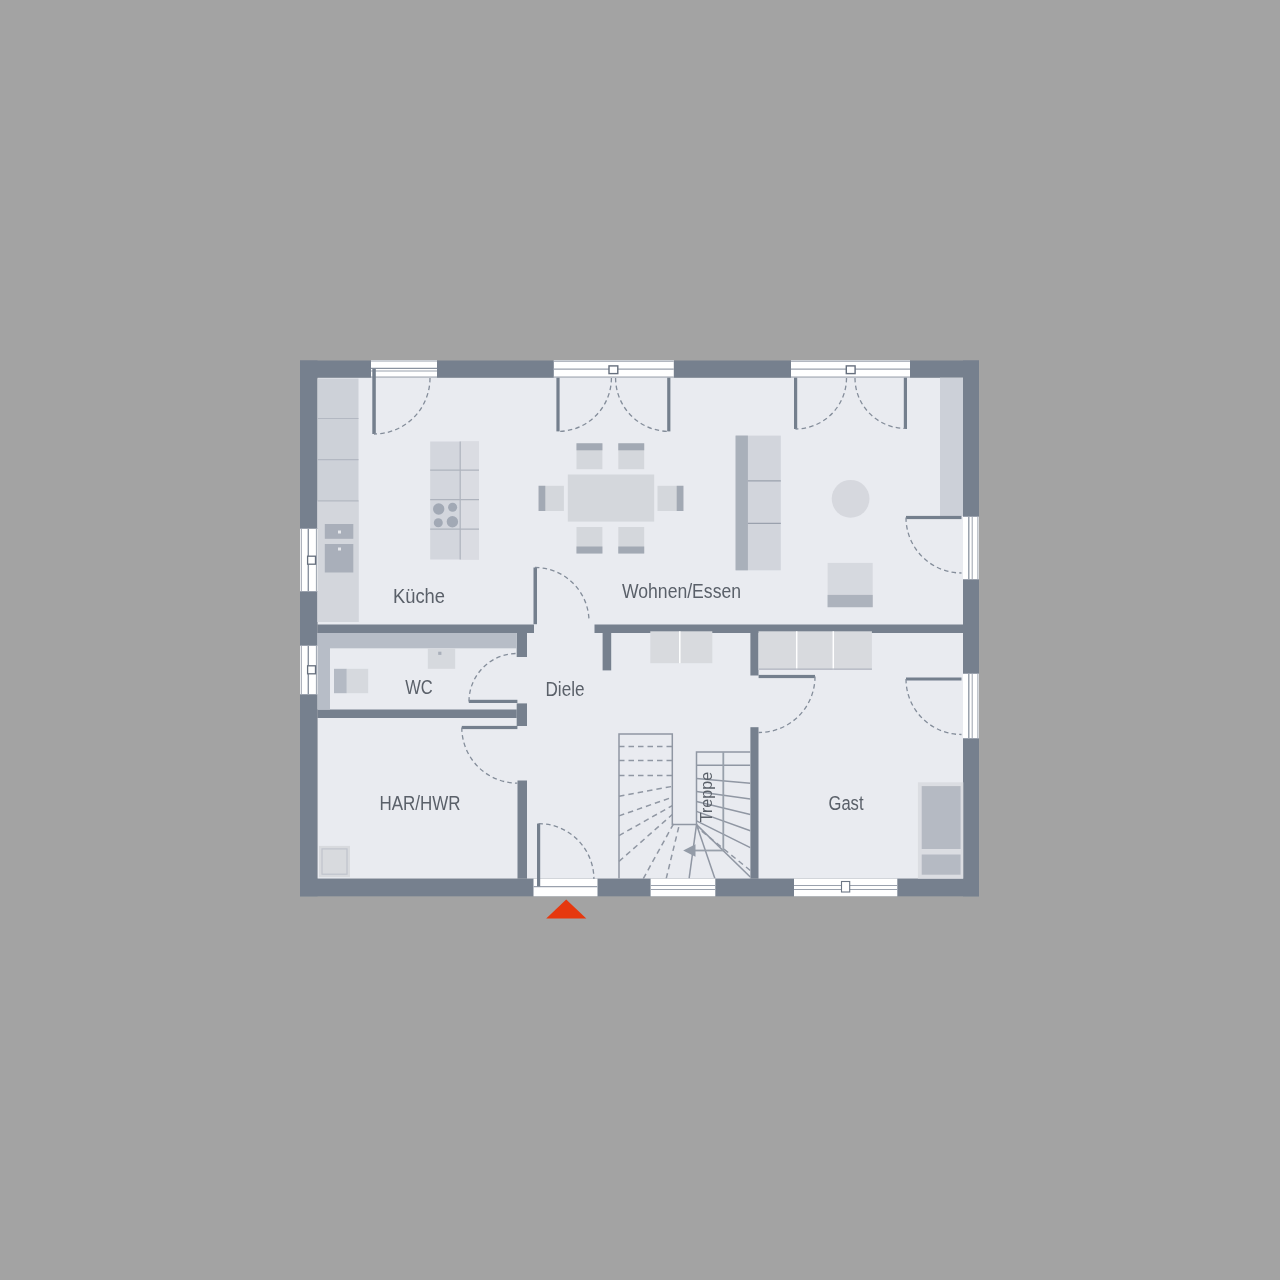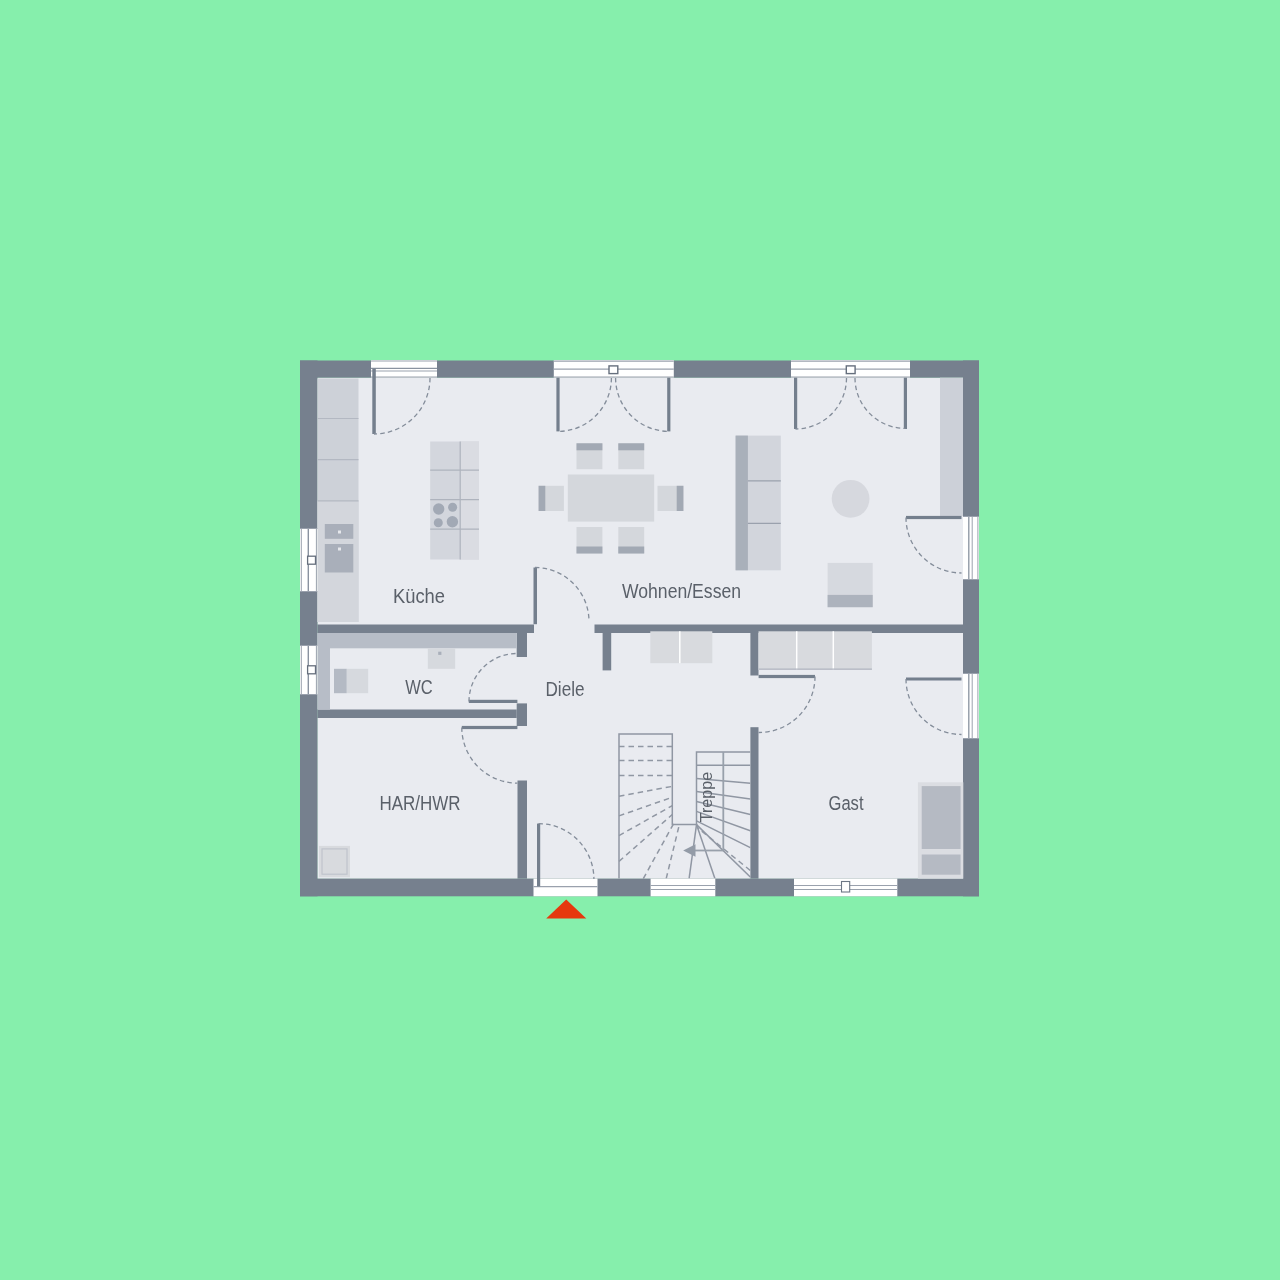--- a/index.html
+++ b/index.html
@@ -1,16 +1,16 @@
 <!DOCTYPE html>
 <html><head>
 <meta charset="utf-8">
 <style>
   html,body{margin:0;padding:0;background:#ffffff;}
-  .page{width:1280px;height:1280px;position:relative;background:#86efac;overflow:hidden;}
+  .page{width:1280px;height:1280px;position:relative;background:#a3a3a3;overflow:hidden;}
   text{font-family:"Liberation Sans",sans-serif;fill:#5a6069;}
 </style>
 </head>
 <body>
 <div class="page">
 <svg width="1280" height="1280" viewBox="0 0 1280 1280">
 
   <rect x="317.5" y="377.7" width="645.5" height="500.9" fill="#e9ebf0"></rect>
 
   <rect x="317.5" y="377.7" width="216.5" height="246.8" fill="#e9ebf0"></rect>

